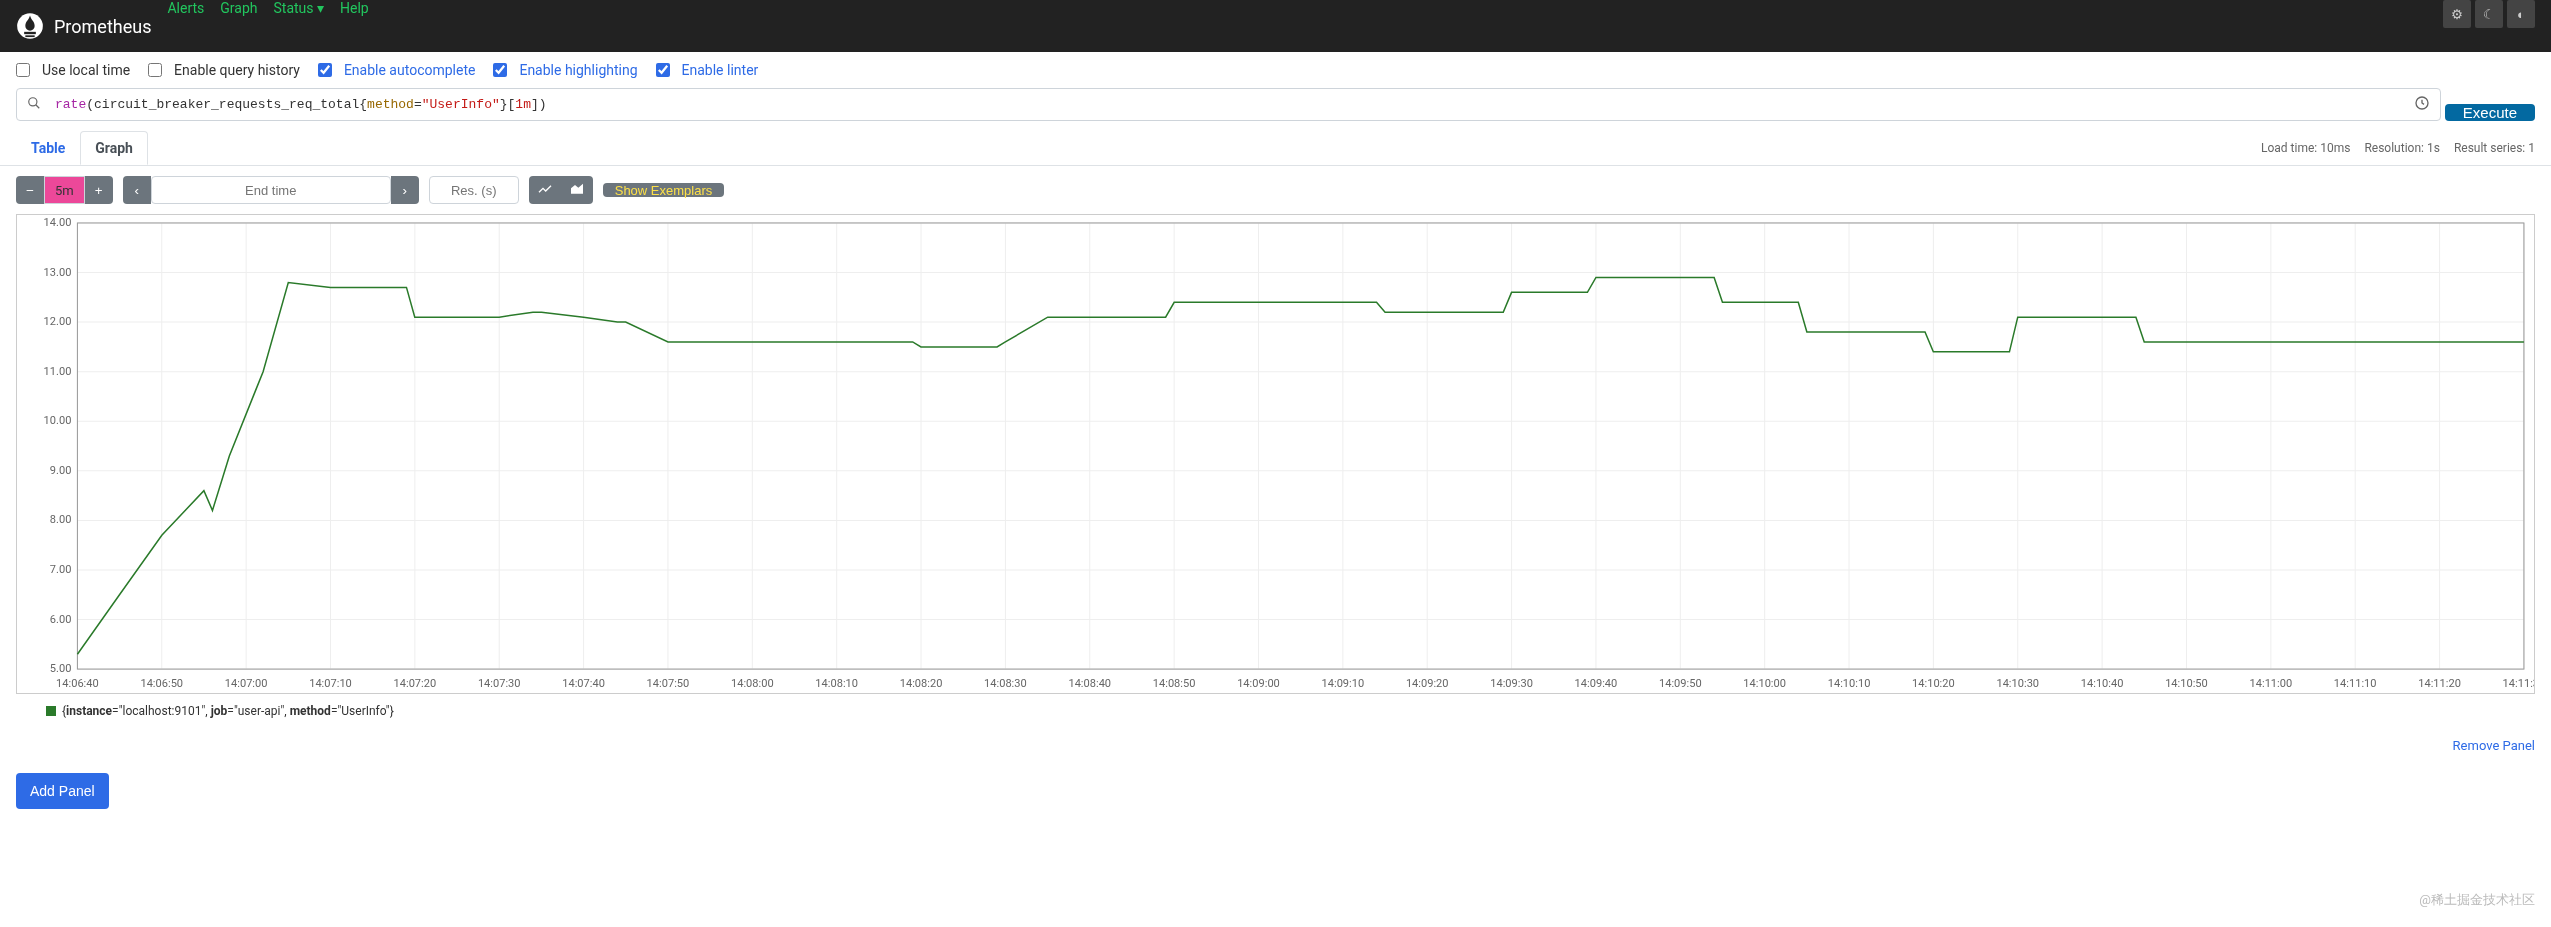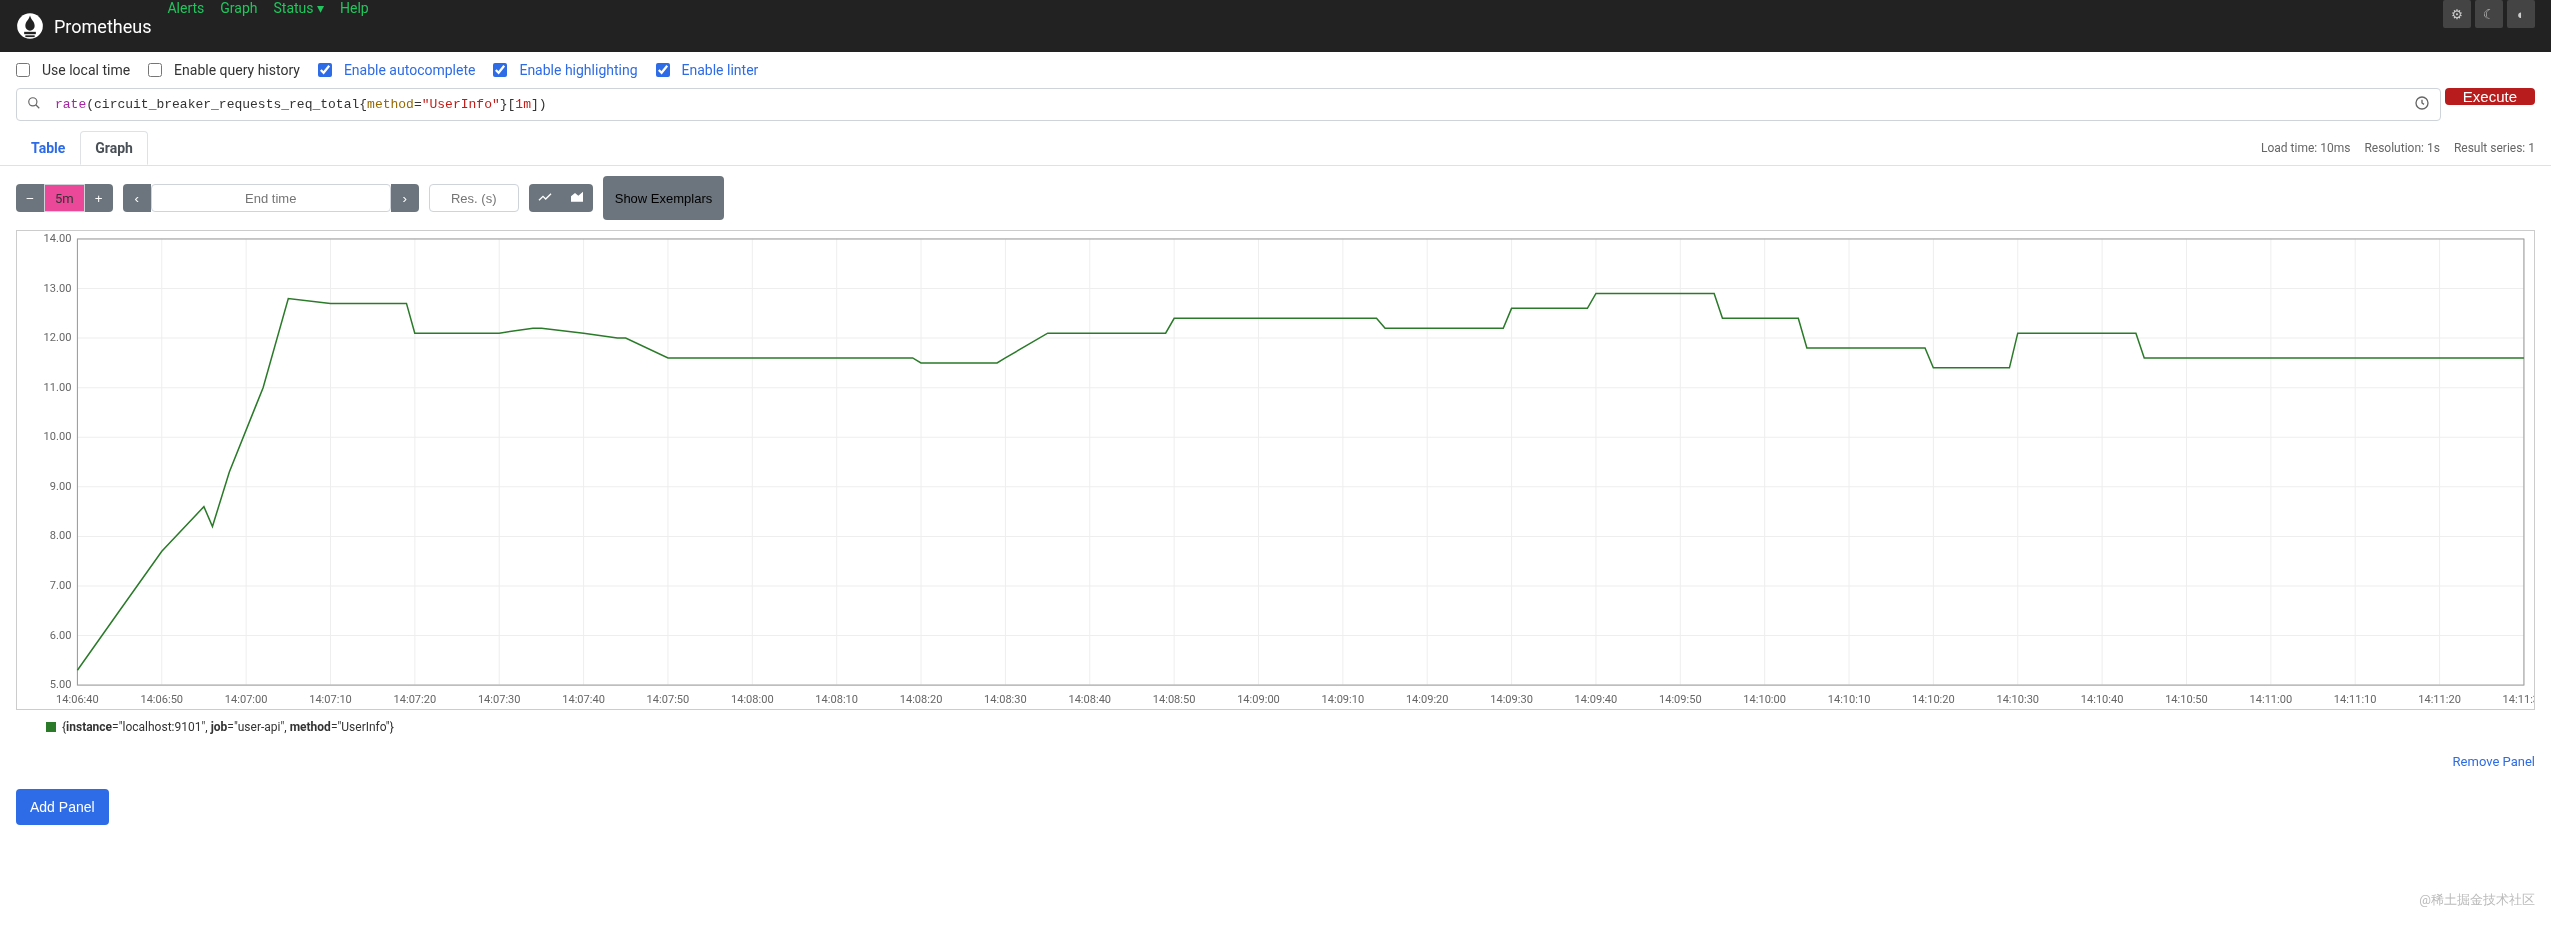--- a/index.html
+++ b/index.html
@@ -10,43 +10,43 @@
 .navbar-title { font-size: 18px; font-weight: 400; color: #fff; }
 .navbar-nav { display: flex; gap: 16px; }
 .navbar-nav a { color: #22c55e; text-decoration: none; cursor: pointer; }
 .navbar-right { margin-left: auto; display: flex; gap: 4px; }
 .navbar-right .icon-btn { background: #444; border: none; color: #ccc; width: 28px; height: 28px; display: flex; align-items: center; justify-content: center; cursor: pointer; border-radius: 2px; }
 .options-bar { padding: 10px 16px; display: flex; gap: 18px; align-items: center; }
 .option { display: flex; align-items: center; gap: 12px; cursor: pointer; }
 .option input[type="checkbox"] { width: 14px; height: 14px; accent-color: #2e6be6; }
 .option label { color: #2e6be6; cursor: pointer; }
 .option.unchecked label { color: #333; }
-.query-row { display: flex; align-items: flex-start; padding: 0 16px; gap: 4px; }
+.query-row { display: flex; align-items: flex-end; padding: 0 16px; gap: 4px; }
 .query-input-wrap { flex: 1; display: flex; align-items: center; border: 1px solid #ced4da; border-radius: 4px; background: #fff; }
 .query-icon { padding: 0 10px; color: #666; }
 .query-input { flex: 1; border: none; outline: none; font-family: Menlo, Monaco, "Courier New", monospace; font-size: 13px; padding: 8px 4px; }
 .query-clock { padding: 0 10px; color: #666; cursor: pointer; }
-.execute-btn { background: #b91c1c; color: #fff; border: none; padding: 0 18px; border-radius: 4px; font-size: 15px; cursor: pointer; }
+.execute-btn { background: #0369a1; color: #fff; border: none; padding: 0 18px; border-radius: 4px; font-size: 15px; cursor: pointer; }
 .tabs-row { display: flex; align-items: center; padding: 10px 16px 0; border-bottom: 1px solid #dee2e6; }
 .tab { padding: 8px 14px; border: 1px solid transparent; border-radius: 4px 4px 0 0; cursor: pointer; color: #2e6be6; font-weight: bold; }
 .tab.active { border-color: #dee2e6 #dee2e6 #fff; background: #fff; color: #495057; }
 .tabs-right { margin-left: auto; font-size: 12px; color: #666; display: flex; gap: 14px; }
 .controls-row { padding: 10px 16px; display: flex; gap: 10px; align-items: center; }
 .btn-group { display: flex; }
 .sm-btn { background: #6c757d; color: #fff; border: none; width: 28px; height: 28px; display: flex; align-items: center; justify-content: center; cursor: pointer; }
 .sm-btn:first-child { border-radius: 4px 0 0 4px; }
 .sm-btn:last-child { border-radius: 0 4px 4px 0; }
 .range-val { background: #ec4899; border: 1px solid #ced4da; height: 28px; display: flex; align-items: center; padding: 0 10px; font-size: 13px; }
 .text-input { border: 1px solid #ced4da; height: 28px; padding: 0 10px; font-size: 13px; text-align: center; border-radius: 4px; }
 .text-input.endtime { width: 240px; }
 .text-input.res { width: 90px; }
 .toggle-btn { background: #6c757d; color: #fff; border: none; height: 28px; padding: 0 8px; display: flex; align-items: center; cursor: pointer; }
 .toggle-btn.left { border-radius: 4px 0 0 4px; }
 .toggle-btn.right { border-radius: 0 4px 4px 0; }
-.show-exemplars { background: #6c757d; color: #000000; border: none; height: 44px; padding: 0 12px; border-radius: 4px; font-size: 13px; cursor: pointer; }
+.show-exemplars { background: #6c757d; color: #fde047; border: none; height: 14px; padding: 0 12px; border-radius: 4px; font-size: 13px; cursor: pointer; }
 .chart-wrap { padding: 0 16px; }
 .chart-area { border: 1px solid #ccc; position: relative; height: 480px; }
 .chart-svg { width: 100%; height: 100%; display: block; }
 .y-tick-label { font-size: 11px; fill: #666; text-anchor: end; }
 .x-tick-label { font-size: 11px; fill: #666; text-anchor: middle; }
 .gridline { stroke: #eee; stroke-width: 1; }
 .data-line { stroke: #2a7a2a; stroke-width: 1.5; fill: none; }
 .legend { padding: 10px 30px; font-size: 12px; color: #333; display: flex; align-items: center; gap: 6px; }
 .legend-swatch { width: 10px; height: 10px; background: #2a7a2a; display: inline-block; }
 .bottom-row { display: flex; padding: 10px 16px; align-items: center; }

